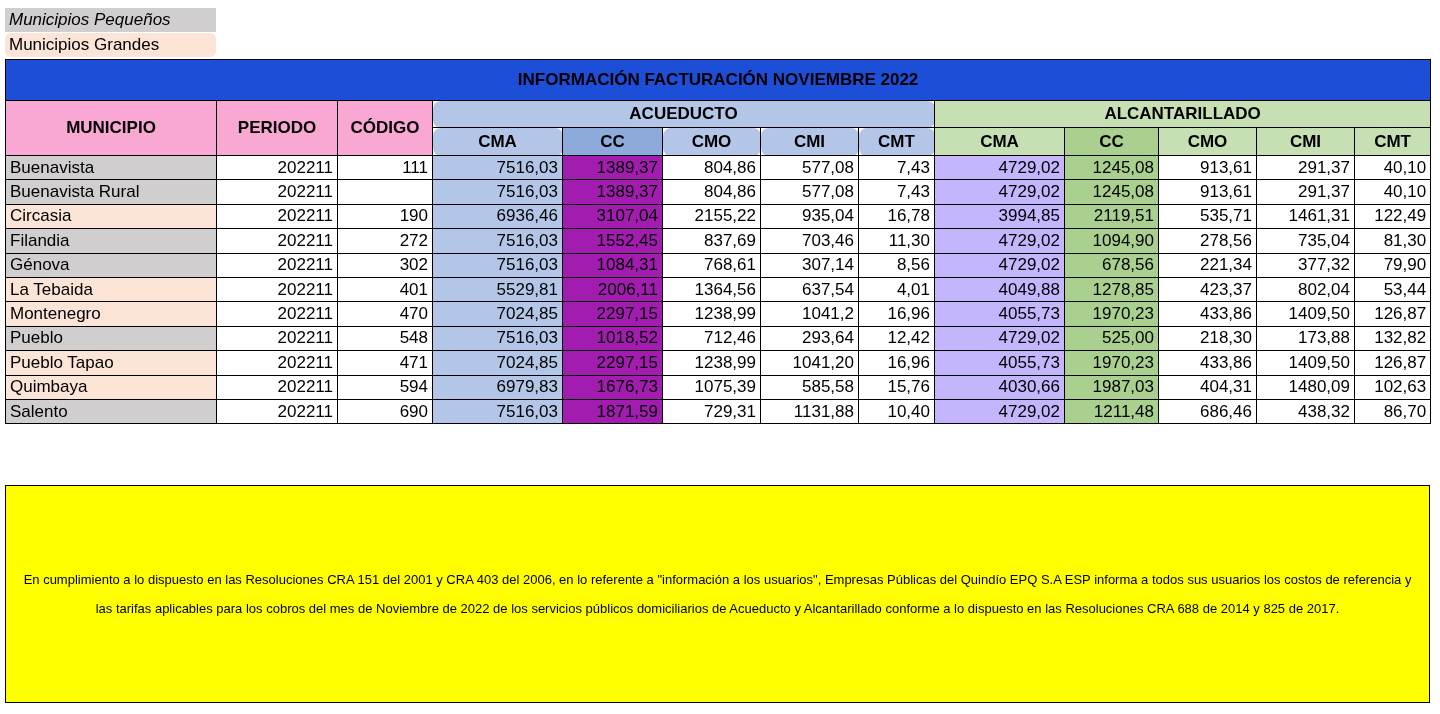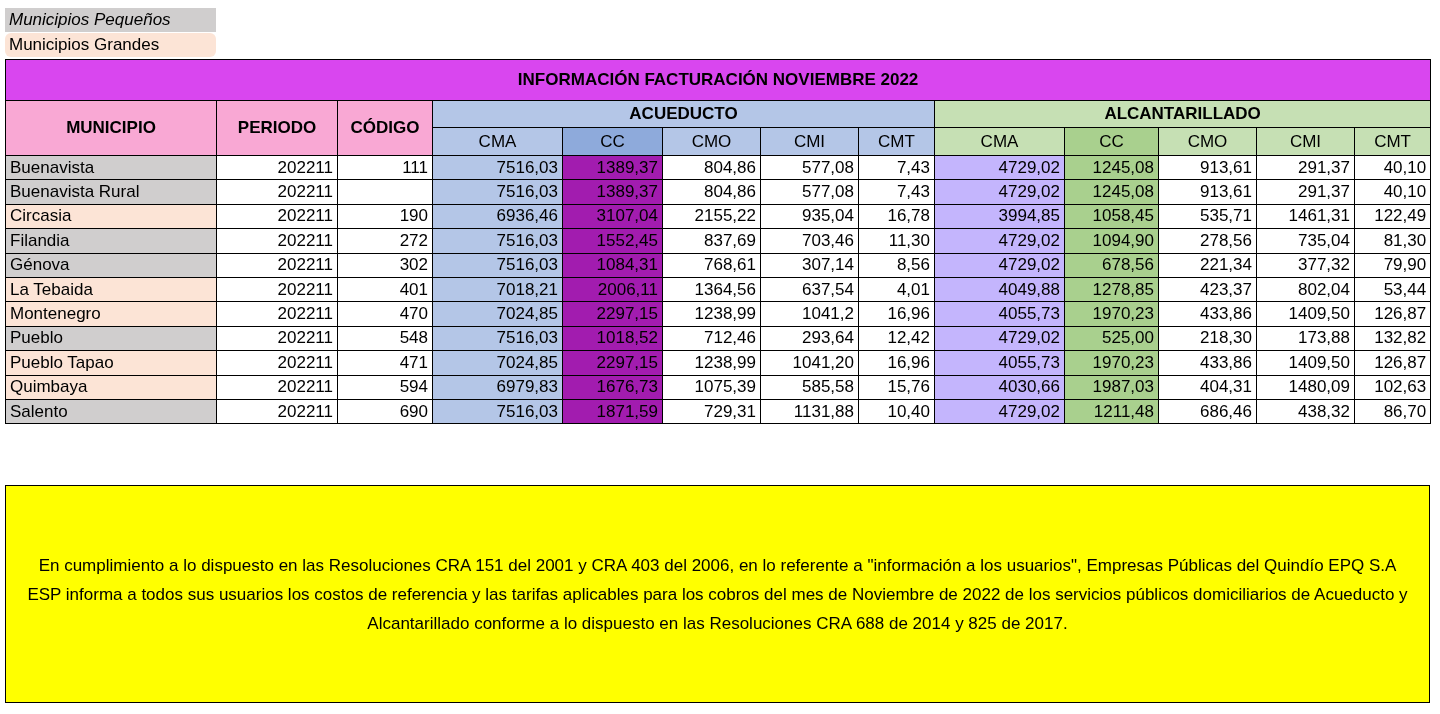--- a/index.html
+++ b/index.html
@@ -8,43 +8,43 @@
 
   .legend { position: absolute; left: 5px; width: 211px; height: 24px;
             font-size: 17px; line-height: 24px; padding-left: 4px; box-sizing: border-box; }
   .legend.small { top: 8px; background: #d0cece; font-style: italic; }
   .legend.large { top: 33px; background: #fce4d6; border-radius: 6px; }
 
   table.tariffs { position: absolute; left: 5px; top: 59px; border-collapse: collapse;
                   table-layout: fixed; width: 1425px; }
   table.tariffs td, table.tariffs th { border: 1.5px solid #000; padding: 0 4px;
                   font-size: 17px; white-space: nowrap; overflow: hidden; box-sizing: border-box; }
-  .title-row th { background: #d946ef; height: 41px; font-weight: bold; font-size: 17px; text-align: center; }
+  .title-row th { background: #1d4ed8; height: 41px; font-weight: bold; font-size: 17px; text-align: center; }
   .grp-row th { height: 27px; font-weight: bold; text-align: center; }
-  .sub-row th { height: 28px; font-weight: normal; text-align: center; }
+  .sub-row th { height: 28px; font-weight: bold; text-align: center; }
   th.main-h { background: #f9a8d4; margin-top: 8px; }
-  th.acu { background: #b4c6e7; }
+  th.acu { background: #b4c6e7; border-radius: 8px; }
   th.acu-cc { background: #8eaadb; }
   th.alc { background: #c6e0b4; margin-left: 29px; }
   th.alc-cc { background: #a9d08e; }
 
   tr.data td { height: 24.4px; text-align: right; line-height: 22px; }
   tr.data td.name { text-align: left; }
   tr.small td.name { background: #d0cece; }
   tr.large td.name { background: #fce4d6; }
   td.acu { background: #b4c6e7; }
   td.acu-cc { background: #a21caf; }
   td.alc { background: #c4b5fd; }
   td.alc-cc { background: #a9d08e; }
   td.plain { background: #ffffff; }
 
   .notice { position: absolute; left: 5px; top: 485px; width: 1425px; height: 218px;
             background: #ffff00; border: 1.5px solid #000; box-sizing: border-box;
             display: flex; align-items: center; justify-content: center; }
-  .notice p { margin: 16px; width: 1390px; text-align: center; font-size: 17px; line-height: 29px; }
+  .notice p { margin: 16px; width: 1390px; text-align: center; font-size: 13px; line-height: 29px; }
 </style>
 </head>
 <body>
 
 <div class="legend small">Municipios Pequeños</div>
 <div class="legend large">Municipios Grandes</div>
 
 <table class="tariffs">
   <colgroup>
     <col style="width:211px">
@@ -121,21 +121,21 @@
   <tr class="data large">
     <td class="name">Circasia</td>
     <td class="plain">202211</td>
     <td class="plain">190</td>
     <td class="acu">6936,46</td>
     <td class="acu-cc">3107,04</td>
     <td class="plain">2155,22</td>
     <td class="plain">935,04</td>
     <td class="plain">16,78</td>
     <td class="alc">3994,85</td>
-    <td class="alc-cc">1058,45</td>
+    <td class="alc-cc">2119,51</td>
     <td class="plain">535,71</td>
     <td class="plain">1461,31</td>
     <td class="plain">122,49</td>
   </tr>
 
   <tr class="data small">
     <td class="name">Filandia</td>
     <td class="plain">202211</td>
     <td class="plain">272</td>
     <td class="acu">7516,03</td>
@@ -163,21 +163,21 @@
     <td class="alc-cc">678,56</td>
     <td class="plain">221,34</td>
     <td class="plain">377,32</td>
     <td class="plain">79,90</td>
   </tr>
 
   <tr class="data large">
     <td class="name">La Tebaida</td>
     <td class="plain">202211</td>
     <td class="plain">401</td>
-    <td class="acu">7018,21</td>
+    <td class="acu">5529,81</td>
     <td class="acu-cc">2006,11</td>
     <td class="plain">1364,56</td>
     <td class="plain">637,54</td>
     <td class="plain">4,01</td>
     <td class="alc">4049,88</td>
     <td class="alc-cc">1278,85</td>
     <td class="plain">423,37</td>
     <td class="plain">802,04</td>
     <td class="plain">53,44</td>
   </tr>

